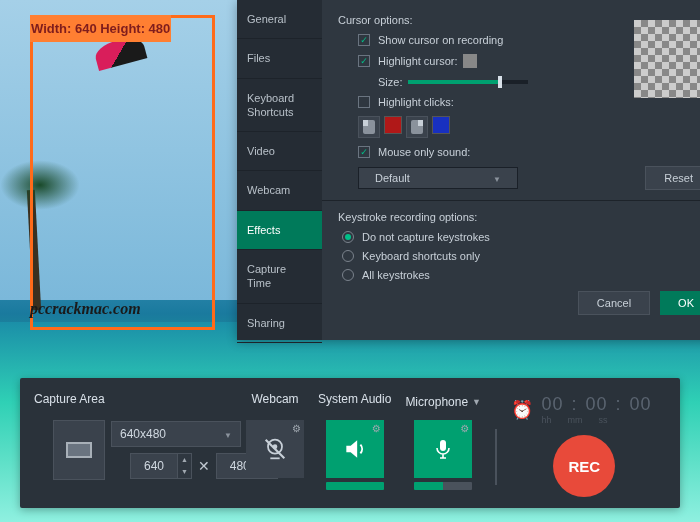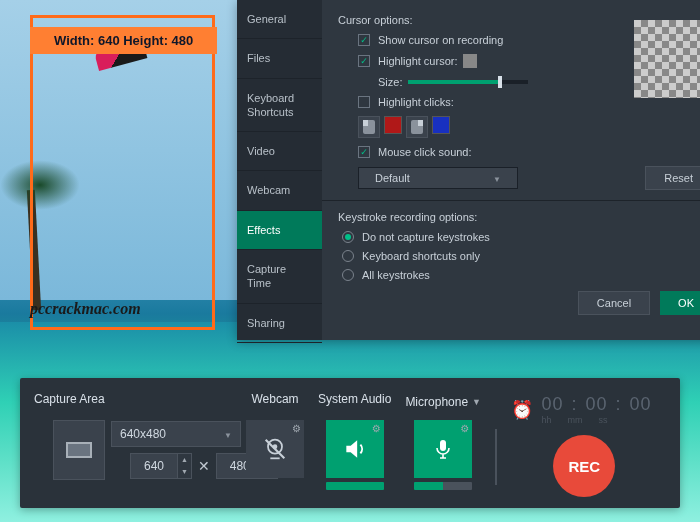--- a/index.html
+++ b/index.html
@@ -4,21 +4,21 @@
 <style>
   * { box-sizing: border-box; margin: 0; padding: 0; font-family: -apple-system, "Segoe UI", Arial, sans-serif; }
   body { width: 700px; height: 522px; overflow: hidden; position: relative; background: linear-gradient(to bottom, #8FC4E0 0%, #5BA8D0 40%, #1A7A9E 60%, #20A890 75%, #3FC8B0 90%); }
   .bg-sky { position: absolute; top: 0; left: 0; width: 100%; height: 300px; background: linear-gradient(to bottom, #A5D0E8 0%, #7BB8DA 100%); }
   .bg-sea { position: absolute; bottom: 0; left: 0; width: 100%; height: 200px; background: linear-gradient(to bottom, #1B8FA8 0%, #2FD0B5 40%, #5FE0C8 70%, #8FF0E0 100%); }
   .bg-tree { position: absolute; left: 0; top: 130px; width: 90px; height: 180px; }
   .bg-tree .trunk { position: absolute; left: 30px; top: 60px; width: 8px; height: 120px; background: #3A3020; transform: rotate(-3deg); }
   .bg-tree .fronds { position: absolute; left: 0; top: 30px; width: 80px; height: 50px; background: radial-gradient(ellipse at center, #1A4A2A 0%, transparent 70%); border-radius: 50%; }
   .kite { position: absolute; left: 95px; top: 40px; width: 50px; height: 25px; background: linear-gradient(135deg, #D91E5B 50%, #1A1A1A 50%); border-radius: 50% 50% 0 0; transform: rotate(-15deg); }
   .capture-frame { position: absolute; left: 30px; top: 15px; width: 185px; height: 315px; border: 3px solid #FF6B1A; }
-  .capture-label { position: absolute; left: 30px; top: 27px; background: #FF7F32; color: #0f172a; font-size: 13px; font-weight: bold; padding: 6px 24px; }
+  .capture-label { position: absolute; left: 30px; top: 15px; background: #FF7F32; color: #7f1d1d; font-size: 13px; font-weight: bold; padding: 6px 1px; }
   .watermark { position: absolute; left: 30px; top: 300px; font-family: "Times New Roman", serif; font-size: 16px; font-weight: bold; color: #1A1A1A; font-style: italic; }
 
   .settings { position: absolute; left: 237px; top: 0; width: 491px; height: 340px; background: #2F3740; display: flex; box-shadow: 0 2px 10px rgba(0,0,0,.3); }
   .tabs { width: 85px; background: #252C34; display: flex; flex-direction: column; }
   .tab { padding: 12px 10px; color: #B8C0C8; font-size: 11px; cursor: pointer; border-bottom: 1px solid #1D232A; line-height: 1.3; }
   .tab.active { background: #007A5A; color: #FFFFFF; }
   .pane { flex: 1; padding: 14px 16px; color: #C8D0D8; font-size: 11px; position: relative; }
   .section-title { color: #C8D0D8; font-size: 11px; margin-bottom: 8px; }
   .row { display: flex; align-items: center; margin-bottom: 8px; }
   .check { width: 12px; height: 12px; border: 1px solid #6A7480; margin-right: 8px; display: inline-flex; align-items: center; justify-content: center; font-size: 9px; color: #00C088; }
@@ -133,21 +133,21 @@
       <span class="click-icon">
           <svg width="12" height="14" viewBox="0 0 12 14">
             <path d="M2 0h8a2 2 0 0 1 2 2v10a2 2 0 0 1-2 2H2a2 2 0 0 1-2-2V2a2 2 0 0 1 2-2z" fill="#8A929C"></path>
             <rect x="7" y="0" width="5" height="6" fill="#C8D0D8"></rect>
           </svg>
         </span>
       <span class="click-color" style="background:#1830C0;"></span>
     </div>
     <div class="row indent" style="margin-top:8px;">
       <span class="check on"></span>
-      <span>Mouse click sound:</span>
+      <span>Mouse only sound:</span>
     </div>
     <div class="row">
       <div class="select">
         <span>Default</span>
         <span class="caret"></span>
       </div>
       <div style="flex:1"></div>
       <div class="btn btn-dark">Reset</div>
     </div>
     <div class="hr"></div>

